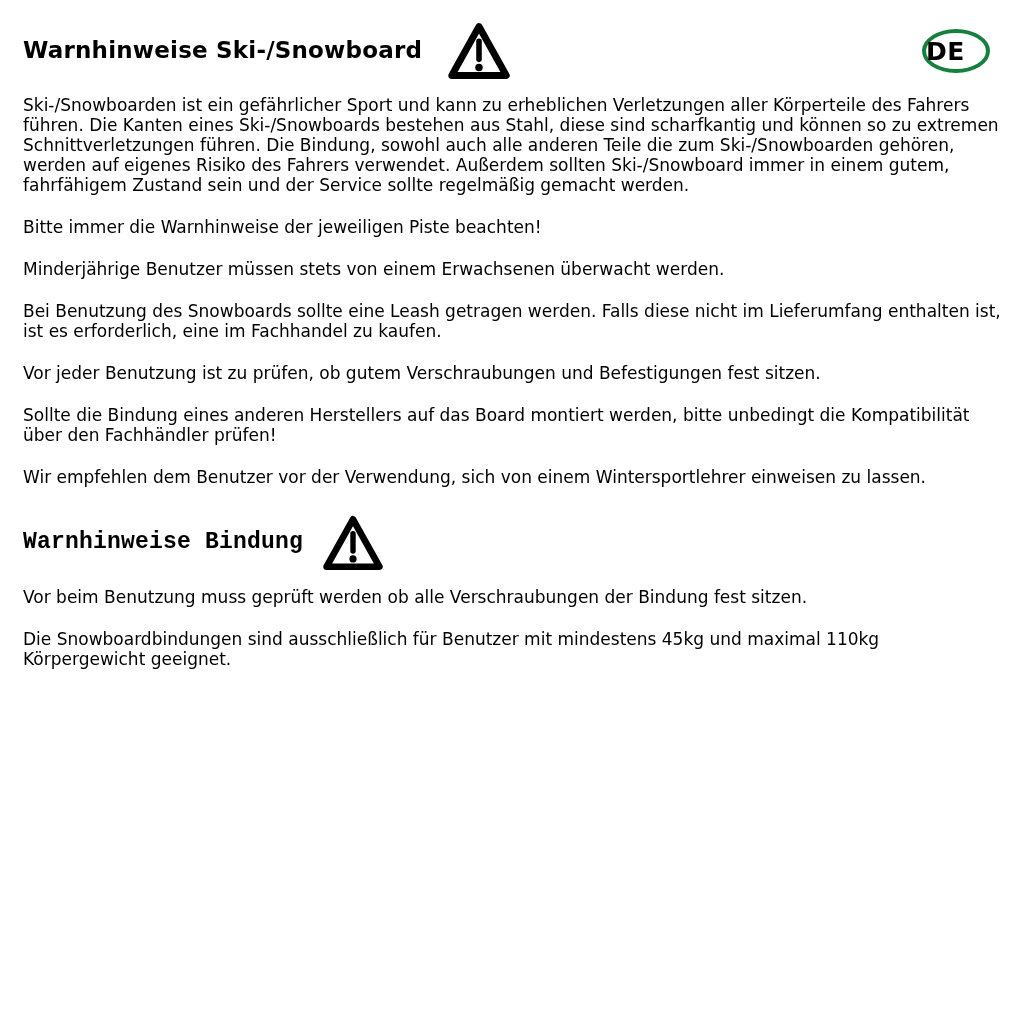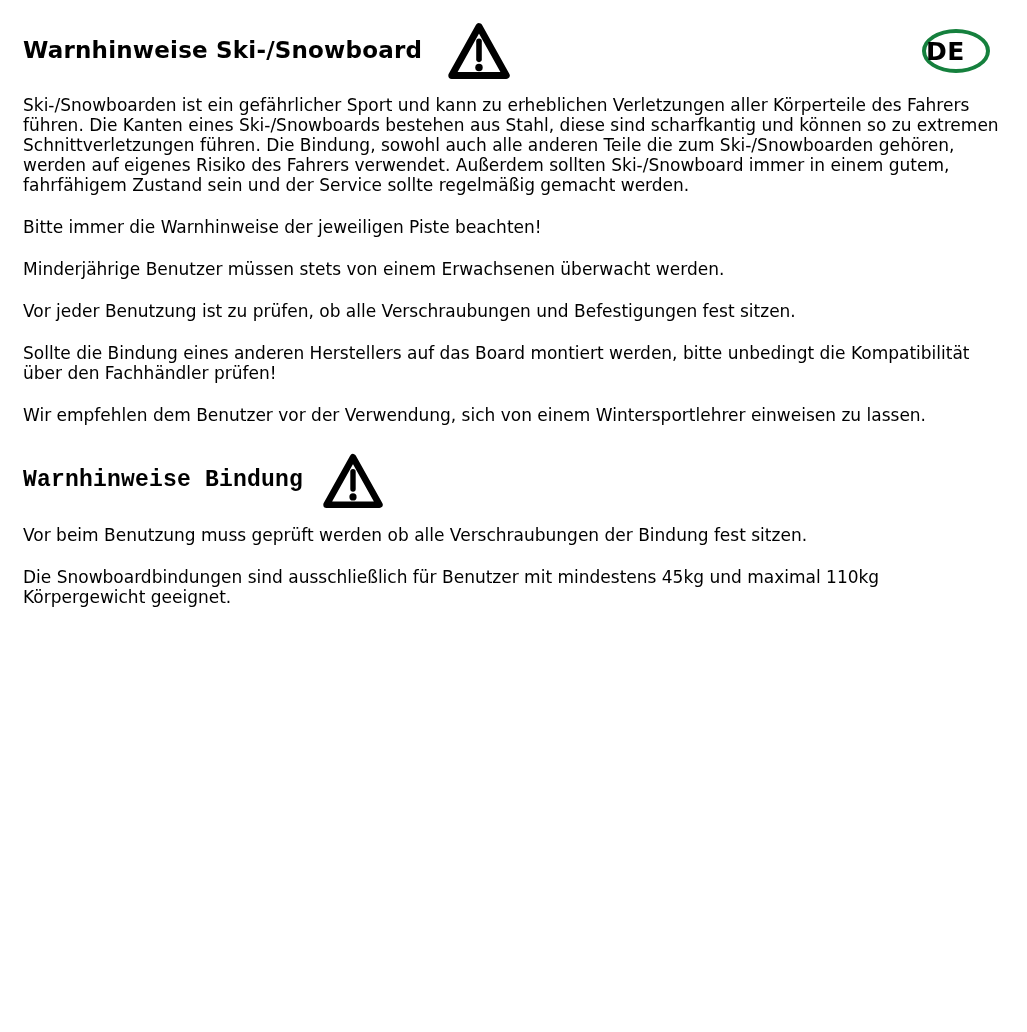--- a/index.html
+++ b/index.html
@@ -90,21 +90,22 @@
     </span>
     <div class="de-badge">
       <span>DE</span>
     </div>
   </div>
 
   <div class="content">
     <p class="para">Ski-/Snowboarden ist ein gefährlicher Sport und kann zu erheblichen Verletzungen aller Körperteile des Fahrers führen. Die Kanten eines Ski-/Snowboards bestehen aus Stahl, diese sind scharfkantig und können so zu extremen Schnittverletzungen führen. Die Bindung, sowohl auch alle anderen Teile die zum Ski-/Snowboarden gehören, werden auf eigenes Risiko des Fahrers verwendet. Außerdem sollten Ski-/Snowboard immer in einem gutem, fahrfähigem Zustand sein und der Service sollte regelmäßig gemacht werden.</p>
     <p class="para">Bitte immer die Warnhinweise der jeweiligen Piste beachten!</p>
     <p class="para">Minderjährige Benutzer müssen stets von einem Erwachsenen überwacht werden.</p>
-    <p class="para">Vor jeder Benutzung ist zu prüfen, ob alle Verschraubungen und Befestigungen fest sitzen.</p>
+    <p class="para">Bei Benutzung des Snowboards sollte eine Leash getragen werden. Falls diese nicht im Lieferumfang enthalten ist, ist es erforderlich, eine im Fachhandel zu kaufen.</p>
+    <p class="para">Vor jeder Benutzung ist zu prüfen, ob gutem Verschraubungen und Befestigungen fest sitzen.</p>
     <p class="para">Sollte die Bindung eines anderen Herstellers auf das Board montiert werden, bitte unbedingt die Kompatibilität über den Fachhändler prüfen!</p>
     <p class="para">Wir empfehlen dem Benutzer vor der Verwendung, sich von einem Wintersportlehrer einweisen zu lassen.</p>
   </div>
 
   <div class="header-row header-row-2">
     <h1 class="heading">Warnhinweise Bindung</h1>
     <span class="tri-icon">
       <svg width="60" height="56" viewBox="0 0 100 93" aria-hidden="true">
         <path d="M50 7 L94 86 L6 86 Z" fill="none" stroke="#000" stroke-width="11" stroke-linejoin="round"></path>
         <line x1="50" y1="31" x2="50" y2="60" stroke="#000" stroke-width="9" stroke-linecap="round"></line>

